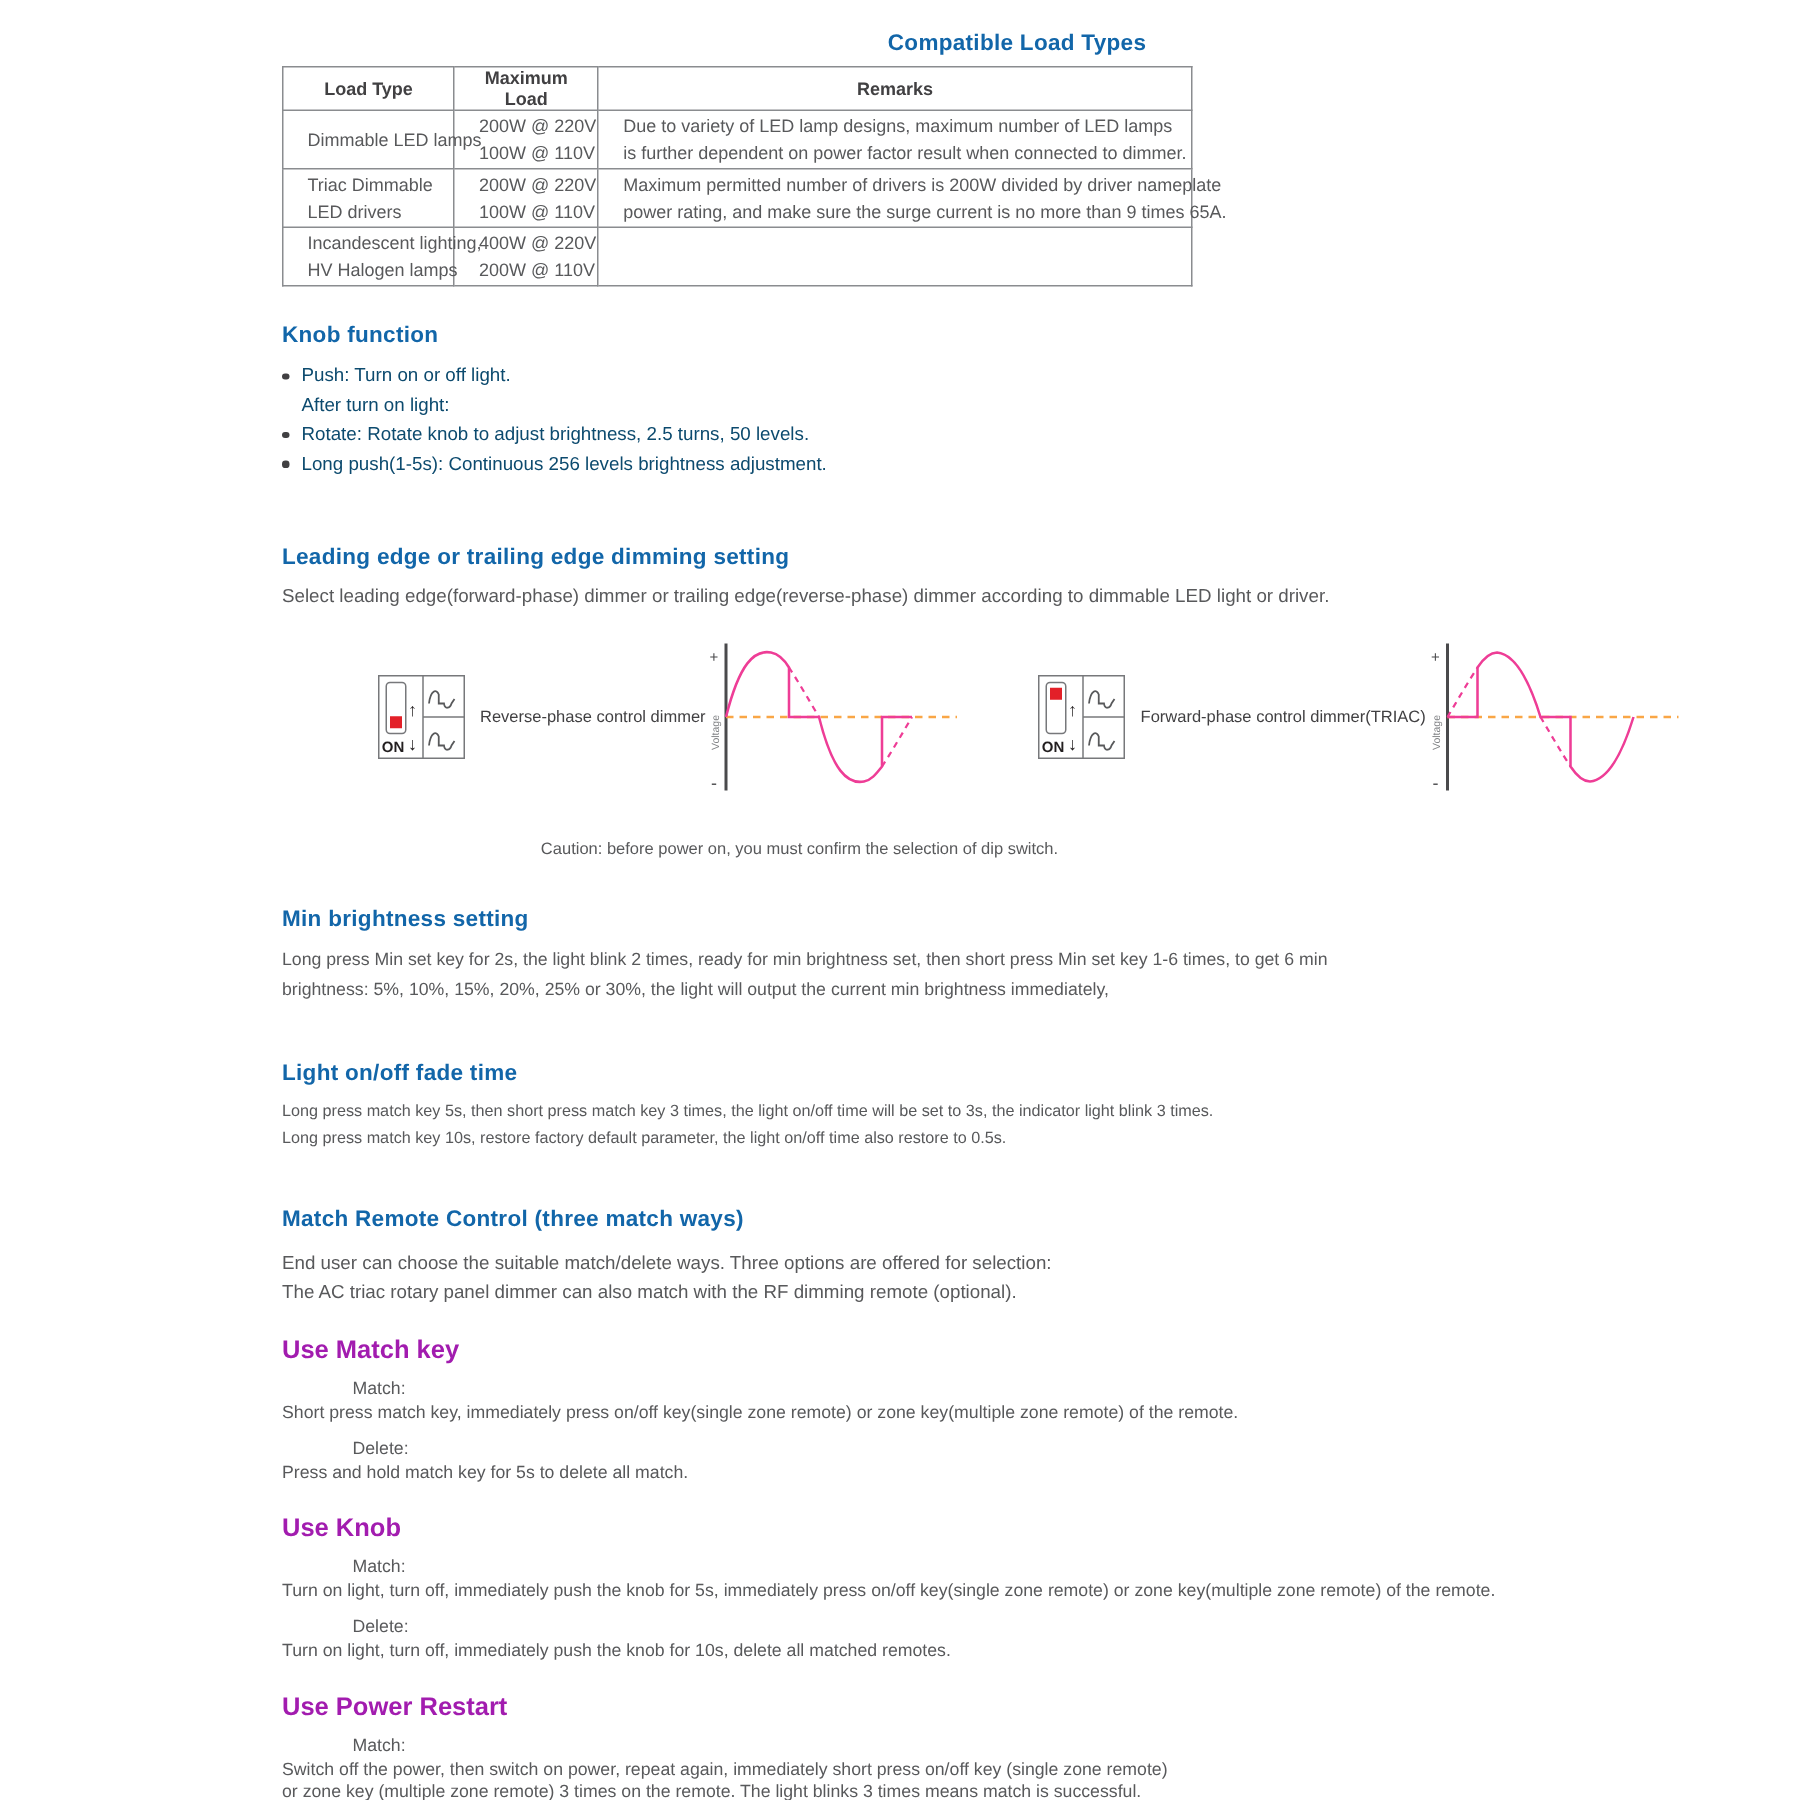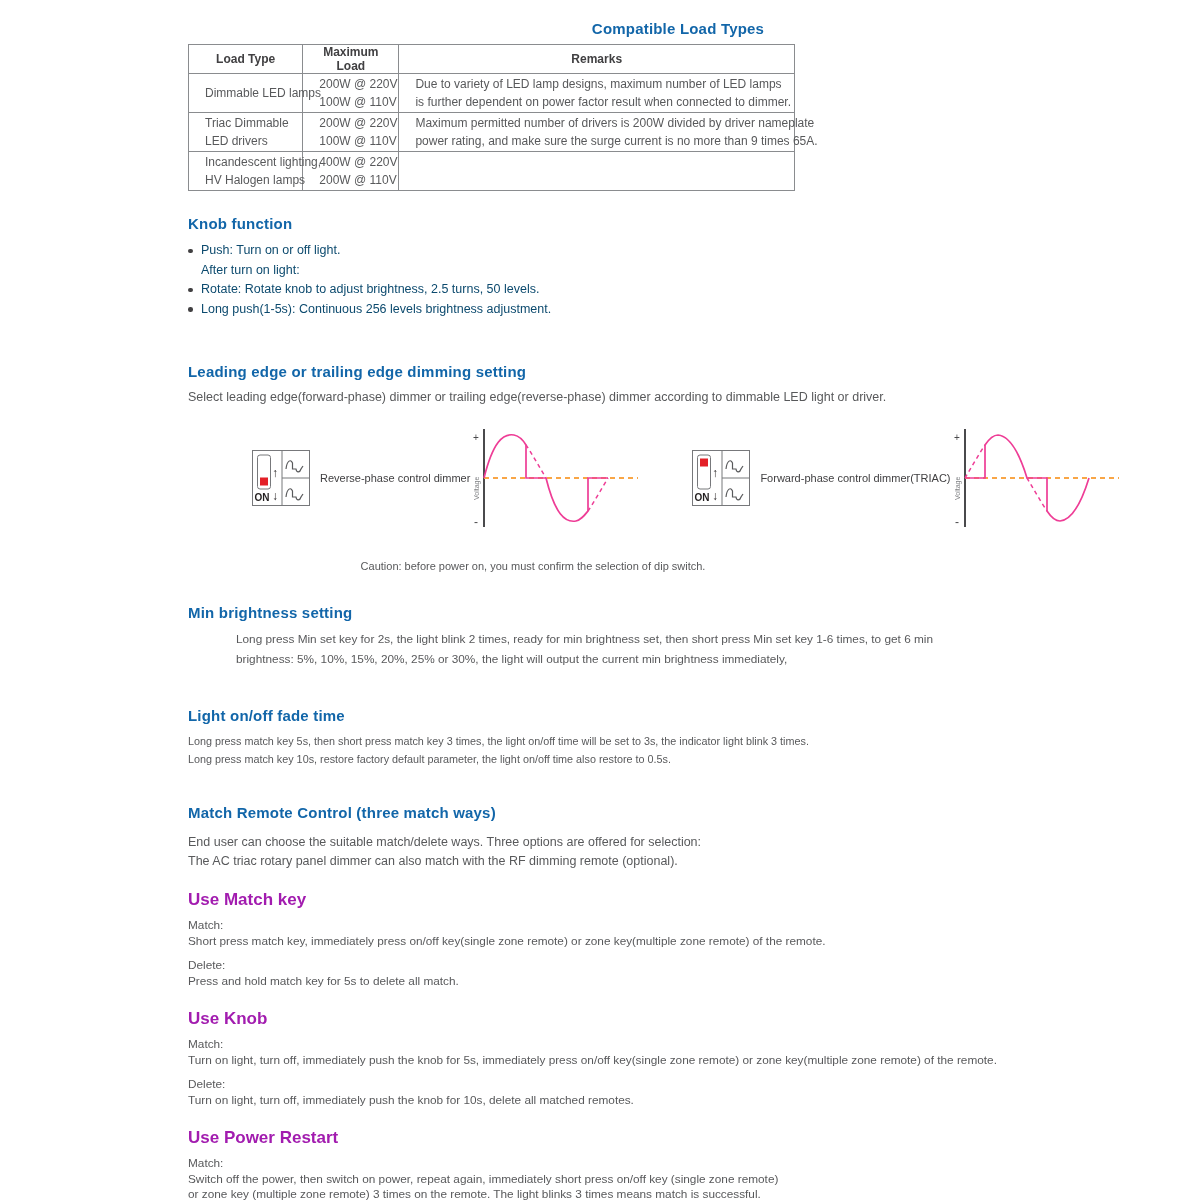--- a/index.html
+++ b/index.html
@@ -25,30 +25,30 @@
   .intro{font-size:12.5px;}
   .diagrams{display:flex;align-items:flex-start;margin:22px 0 0 64px;height:124px;}
   .phase-diagram{display:flex;align-items:flex-start;}
   .phase-diagram + .phase-diagram{margin-left:52px;}
   .dip-switch{margin-top:24px;}
   .plot-col{display:flex;align-items:center;margin-left:10px;}
   .plot-label{font-size:11px;color:#414042;margin-bottom:2px;white-space:nowrap;}
   .caution{width:690px;text-align:center;font-size:11px;margin-top:10px;}
   
   .h-minb{margin:32px 0 9px 0;}
-  .minb-lines{font-size:11.8px;line-height:19.5px;margin-left:48px;}
+  .minb-lines{font-size:11.8px;line-height:19.5px;}
   
   .h-fade{margin:38px 0 8px 0;}
   .fade-lines{font-size:10.8px;line-height:18px;}
   
   .h-match{margin:36px 0 12px 0;}
   .match-intro{font-size:12.5px;line-height:18.5px;}
   .method-name{font-size:17px;font-weight:700;color:#a21caf;margin:20px 0 8px 0;}
   .kv{font-size:11.8px;line-height:15.5px;margin-bottom:9px;}
-  .kv .k{display:block;}
+  .kv .k{display:block;margin-left:47px;}
   svg text{font-family:"Liberation Sans",sans-serif;}
 </style>
 </head>
 <body>
 
 <div class="content">
 
   <h2 class="h-load">Compatible Load Types</h2>
   <table class="load">
     <colgroup>

